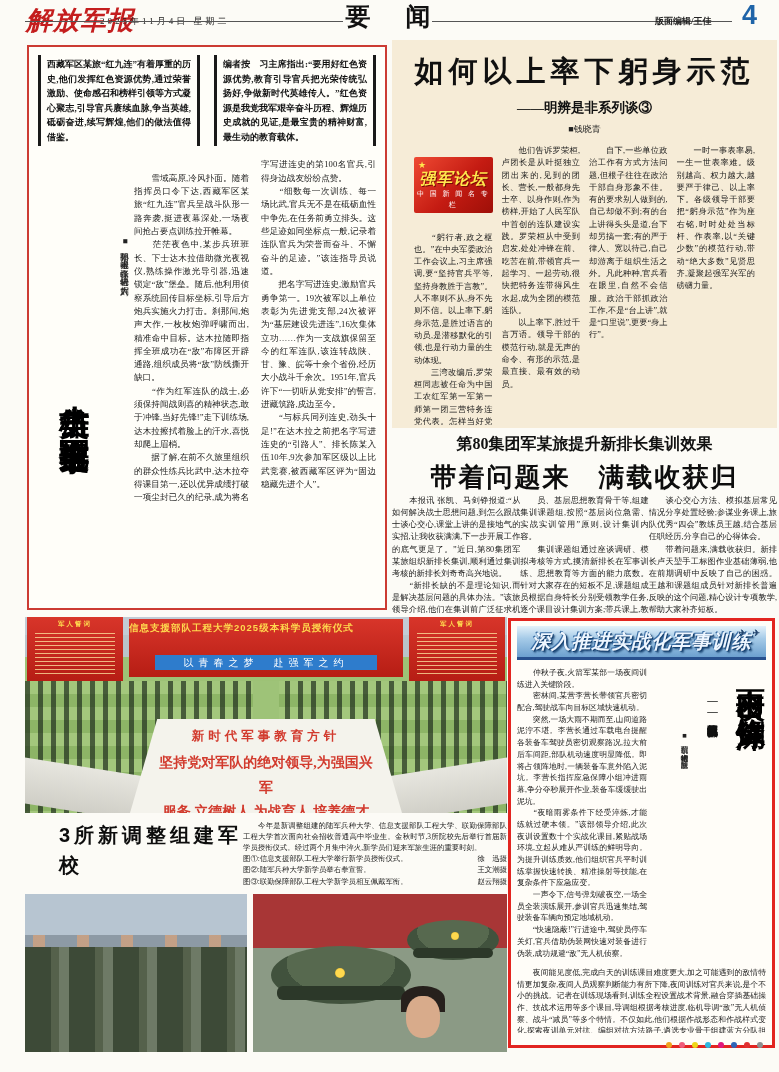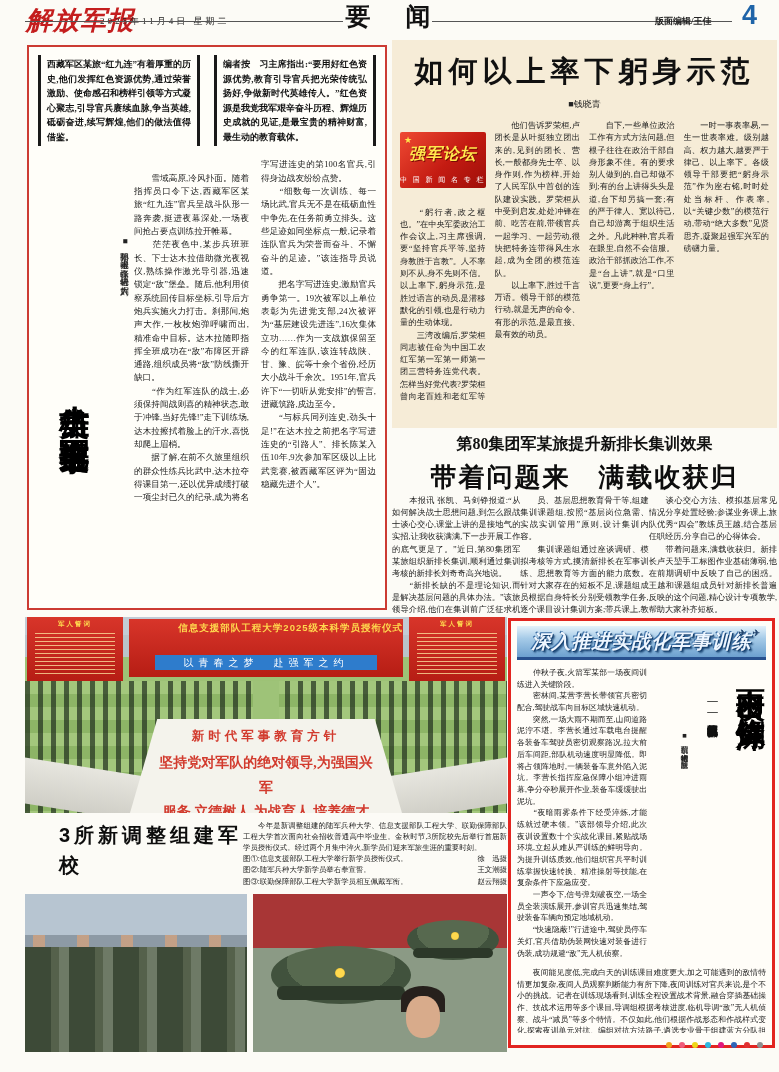--- a/index.html
+++ b/index.html
@@ -19,21 +19,21 @@
   
   .lbox { position:absolute; left:27px; top:45px; width:360px; height:565px; border:2px solid #cc3b33; background:#fffef9; padding:8px 9px; }
   .note-row { display:flex; gap:14px; }
   .note-col { flex:1; border-left:3px solid #1a1a1a; border-right:3px solid #1a1a1a; padding:2px 6px; font-size:9px; font-weight:bold; line-height:1.62; text-align:justify; color:#111; }
   .l-main { display:flex; margin-top:12px; height:424px; overflow:hidden; }
   .l-head { width:72px; display:flex; align-items:center; justify-content:center; writing-mode:vertical-rl; text-orientation:upright; font-size:30px; font-weight:900; font-family:"Liberation Sans",sans-serif; line-height:1.15; color:#000; padding-top:60px; }
   .l-byline { width:24px; writing-mode:vertical-rl; text-orientation:upright; font-size:8.5px; color:#222; padding-top:78px; line-height:2.2; }
   .l-body { flex:1; column-count:2; column-gap:12px; font-size:8.6px; line-height:1.55; text-align:justify; white-space:pre-line; overflow:hidden; color:#1a1a1a; }
 
   
-  .trbox { position:absolute; left:392px; top:40px; width:385px; height:388px; background:#f6ecd7; padding:12px 8px 6px; }
+  .trbox { position:absolute; left:392px; top:40px; width:385px; height:388px; background:#f6ecd7; padding:12px 22px 6px; }
   .tr-head { text-align:center; font-size:29px; font-weight:900; letter-spacing:5px; font-family:"Liberation Sans",sans-serif; color:#101010; }
   .tr-sub { text-align:center; font-size:13.5px; font-weight:bold; margin-top:7px; color:#111; }
   .tr-by { text-align:center; font-size:9px; margin-top:6px; color:#222; }
   .tr-cols { display:flex; gap:9px; margin-top:9px; height:282px; overflow:hidden; }
   .tr-col { flex:1; font-size:8.2px; line-height:1.5; text-align:justify; white-space:pre-line; color:#1a1a1a; overflow:hidden; }
   .badge { width:100%; height:56px; background:linear-gradient(135deg,#ef4a33 0%,#c41b12 55%,#9e0f08 100%); border-radius:2px; position:relative; margin-bottom:6px; overflow:hidden; }
   .badge-star { position:absolute; left:4px; top:2px; color:#ffe84d; font-size:9px; }
   .badge-title { position:absolute; left:0; right:0; top:10px; text-align:center; font-size:16px; font-weight:900; font-style:italic; color:#ffe84d; font-family:"Liberation Sans",sans-serif; text-shadow:1px 1px 0 #7a0a05; letter-spacing:1px; }
   .badge-sub { position:absolute; left:0; right:0; bottom:3px; text-align:center; font-size:7px; color:#fff; letter-spacing:2px; }
 
@@ -41,21 +41,21 @@
   .mid { position:absolute; left:392px; top:434px; width:385px; height:180px; }
   .mid-kicker { text-align:center; font-size:16px; font-weight:bold; color:#111; }
   .mid-head { text-align:center; font-size:26px; font-weight:900; letter-spacing:2px; font-family:"Liberation Sans",sans-serif; margin-top:5px; color:#0d0d0d; }
   .mid-cols { display:flex; height:118px; overflow:hidden; }
   .mid-col { flex:1; font-size:8.2px; line-height:1.48; text-align:justify; white-space:pre-line; color:#1a1a1a; overflow:hidden; }
 
   
   .feat { position:absolute; left:25px; top:617px; width:482px; }
   .mphoto { position:relative; width:482px; height:196px; background:linear-gradient(180deg,#c2ccd5 0 18px,#b9c4ca 18px 40px,#9dc276 40px 100%); overflow:hidden; }
   .stage { position:absolute; left:104px; top:2px; width:274px; height:58px; background:linear-gradient(180deg,#d8352a,#b61d14); }
-  .stage-banner { padding-top:3px; text-align:right; font-size:9.5px; font-weight:bold; color:#ffd94e; letter-spacing:1px; font-family:"Liberation Sans",sans-serif; }
+  .stage-banner { padding-top:3px; text-align:left; font-size:9.5px; font-weight:bold; color:#ffd94e; letter-spacing:1px; font-family:"Liberation Sans",sans-serif; }
   .slogan { position:absolute; left:26px; right:26px; top:36px; height:15px; background:#2e7ccc; color:#fff; font-size:10px; letter-spacing:5px; text-align:center; line-height:15px; font-family:"Liberation Sans",sans-serif; }
   .spanel { position:absolute; top:0; width:96px; height:64px; background:linear-gradient(180deg,#d8352a,#b61d14); padding-top:3px; }
   .spanel .pt { text-align:center; font-size:6.5px; color:#ffd94e; font-weight:bold; letter-spacing:2px; }
   .spanel .plines { margin:4px 8px 0; height:44px; background:repeating-linear-gradient(180deg,rgba(255,232,160,.75) 0 1px,transparent 1px 4px); }
   .field { position:absolute; left:0; top:64px; right:0; bottom:0; background:repeating-linear-gradient(180deg,#a3c77c 0 13px,#8db566 13px 26px); }
   .troops { position:absolute; inset:0; background:repeating-linear-gradient(90deg,rgba(28,42,27,.85) 0 5px,rgba(28,42,27,0) 5px 13px); opacity:.8; }
   .aisle { position:absolute; left:50%; transform:translateX(-50%); top:0; bottom:0; width:26px; background:#9ec378; }
   .monu { position:absolute; left:50%; transform:translateX(-50%); bottom:0; width:272px; height:94px; background:#f4f3ec; clip-path:polygon(10% 0,90% 0,100% 100%,0 100%); text-align:center; }
   .monu-wing { position:absolute; bottom:0; width:120px; height:46px; background:linear-gradient(180deg,#e7e6df,#cfcec6); }
   .monu-t { margin-top:9px; font-size:12.5px; font-weight:900; letter-spacing:4px; color:#d23b2e; font-family:"Liberation Sans",sans-serif; }
@@ -118,20 +118,21 @@
 　　据了解,在前不久旅里组织的群众性练兵比武中,达木拉夺得课目第一,还以优异成绩打破一项尘封已久的纪录,成为将名字写进连史的第100名官兵,引得身边战友纷纷点赞。</span>
         <span>　　“细数每一次训练、每一场比武,官兵无不是在砥砺血性中争先,在任务前勇立排头。这些足迹如同坐标点一般,记录着连队官兵为荣誉而奋斗、不懈奋斗的足迹。”该连指导员说道。
 　　把名字写进连史,激励官兵勇争第一。19次被军以上单位表彰为先进党支部,24次被评为“基层建设先进连”,16次集体立功……作为一支战旗保留至今的红军连队,该连转战陕、甘、豫、皖等十余个省份,经历大小战斗千余次。1951年,官兵许下“一切听从党安排”的誓言,进藏筑路,戍边至今。
 　　“与标兵同列连史,劲头十足!”在达木拉之前把名字写进连史的“引路人”、排长陈某入伍10年,9次参加军区级以上比武竞赛,被西藏军区评为“固边稳藏先进个人”。</span>
       </div>
     </div>
   </div>
 
   <div class="trbox">
     <div class="tr-head">如何以上率下躬身示范</div>
+    <div class="tr-sub">——明辨是非系列谈③</div>
     <div class="tr-by">■钱晓青</div>
     <div class="tr-cols">
       <div class="tr-col">
         <div class="badge">
           <span class="badge-star">★</span>
           <div class="badge-title">强军论坛</div>
           <div class="badge-sub">中 国 新 闻 名 专 栏</div>
         </div>
         <span>　　“躬行者,政之枢也。”在中央军委政治工作会议上,习主席强调,要“坚持官兵平等,坚持身教胜于言教”。人不率则不从,身不先则不信。以上率下,躬身示范,是胜过语言的动员,是潜移默化的引领,也是行动力量的生动体现。
 　　三湾改编后,罗荣桓同志被任命为中国工农红军第一军第一师第一团三营特务连党代表。怎样当好党代表?罗荣桓曾向老百姓和老红军等人请教。因为在此之前只有旧军队里才有党代表,老兵们在基层,对如何当好连队党代表,也讲不出所以然来。不过,他们向罗荣桓介绍了警卫团团长卢德铭。</span>

